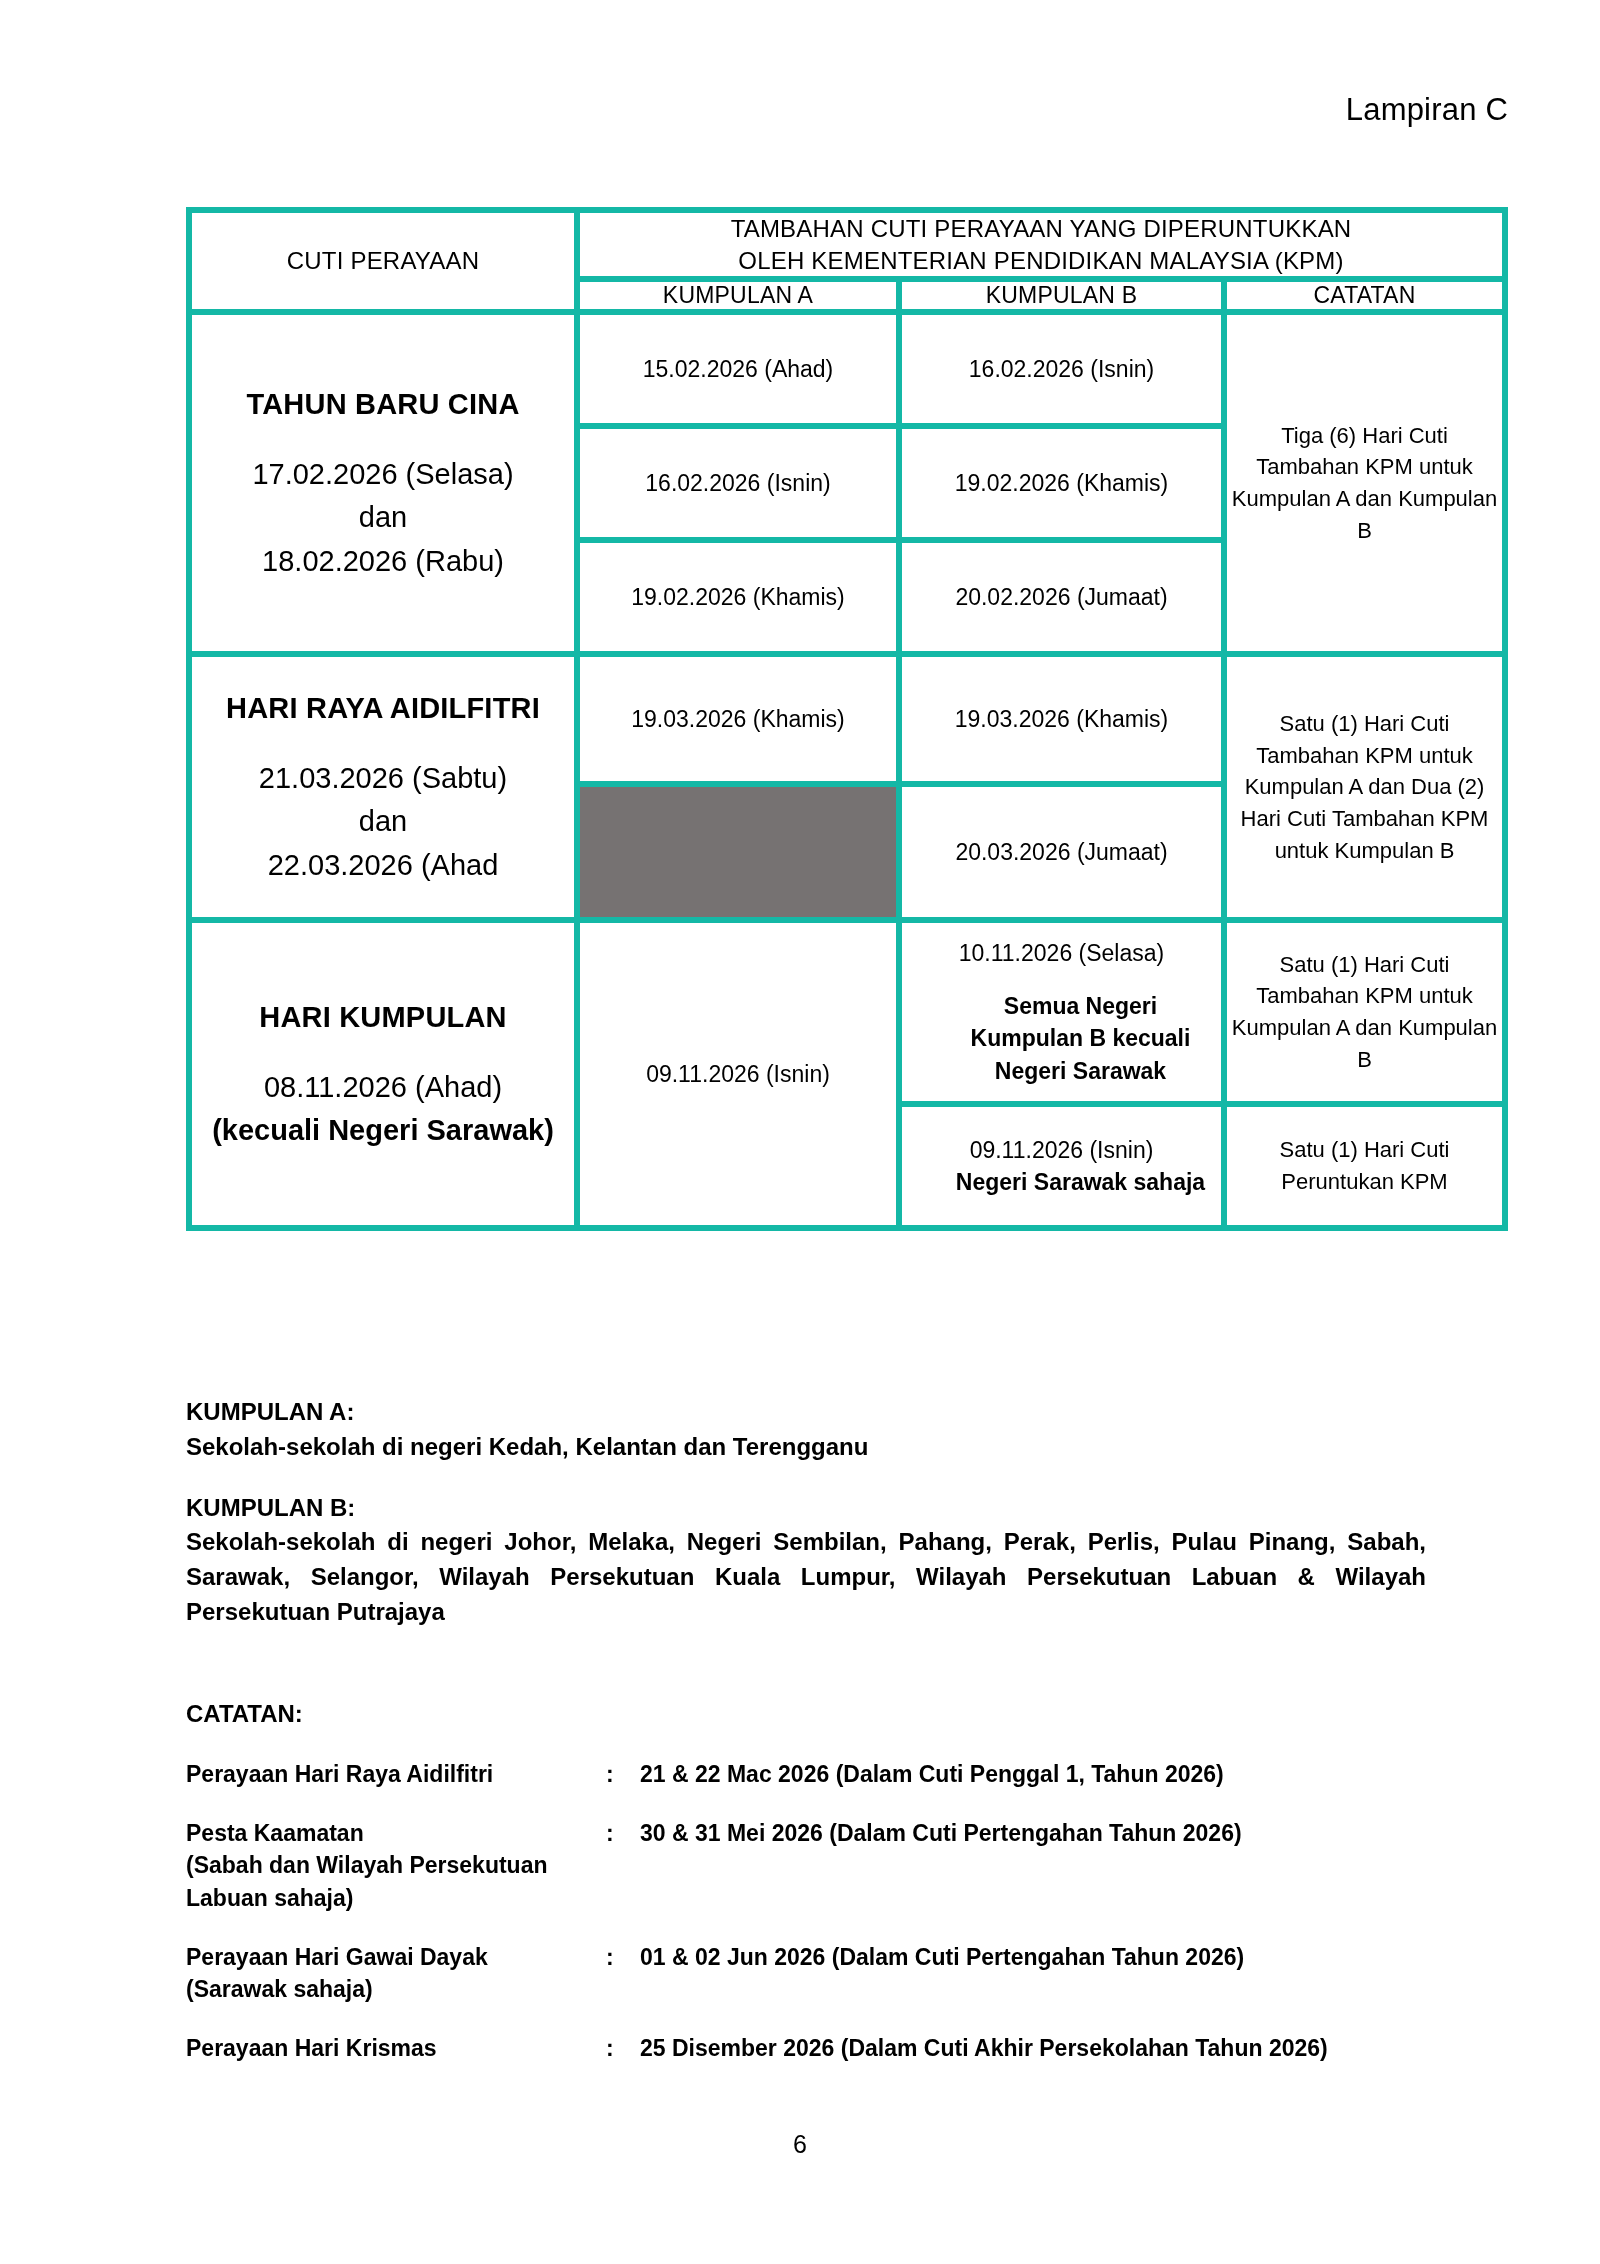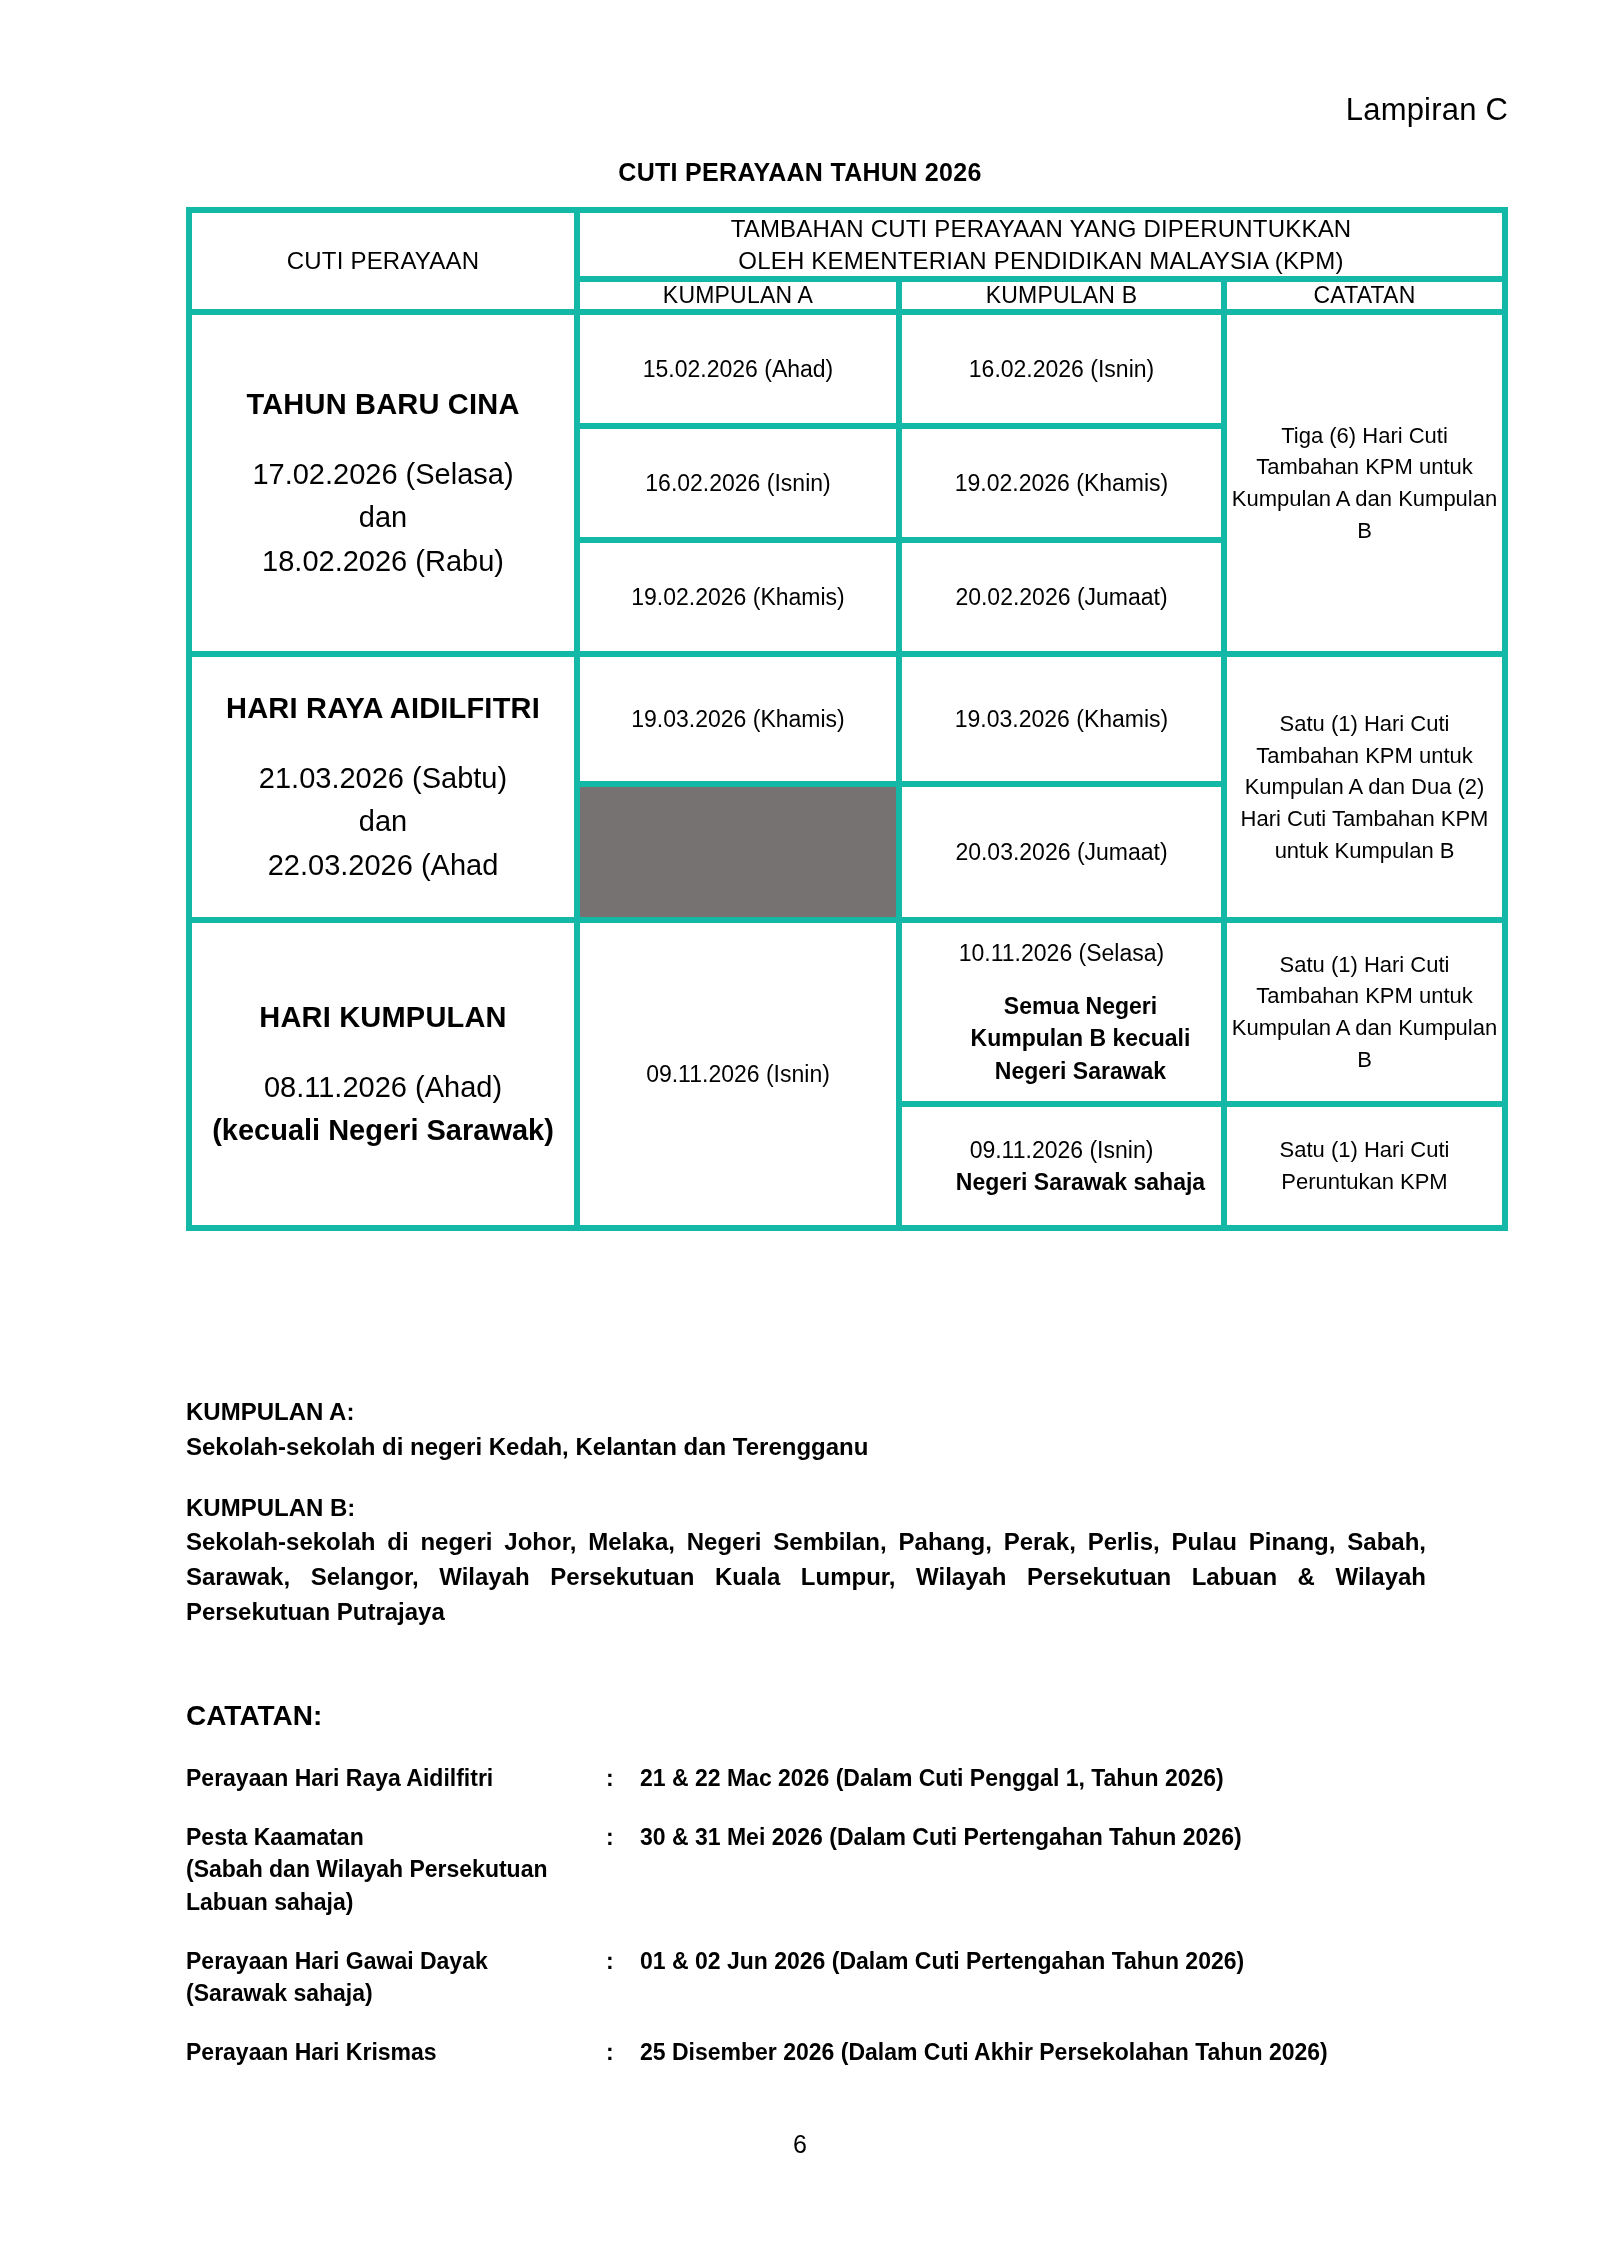--- a/index.html
+++ b/index.html
@@ -130,21 +130,21 @@
   
   .catatan {
     position: absolute;
     left: 186px;
     top: 1700px;
     width: 1300px;
     font-size: 23px;
     font-weight: bold;
   }
   .catatan .heading {
-    font-size: 28px;
+    font-size: 24px;
     font-weight: bold;
     margin-bottom: 30px;
   }
   .cat-row {
     display: flex;
     align-items: flex-start;
     margin-bottom: 26px;
     line-height: 1.42;
   }
   .cat-label { width: 420px; flex: 0 0 420px; }
@@ -161,21 +161,20 @@
     font-size: 25px;
   }
 </style>
 </head>
 <body>
 
 <div class="page">
 
   <div class="lampiran">Lampiran C</div>
 
-  <div class="doc-title">CUTI PERAYAAN TAHUN 2026</div>
 
   <div class="tbl-wrap">
     <table class="main">
       <colgroup>
         <col class="col-a">
           <col class="col-b">
           <col class="col-c">
           <col class="col-d">
       </colgroup>
       <tbody>

